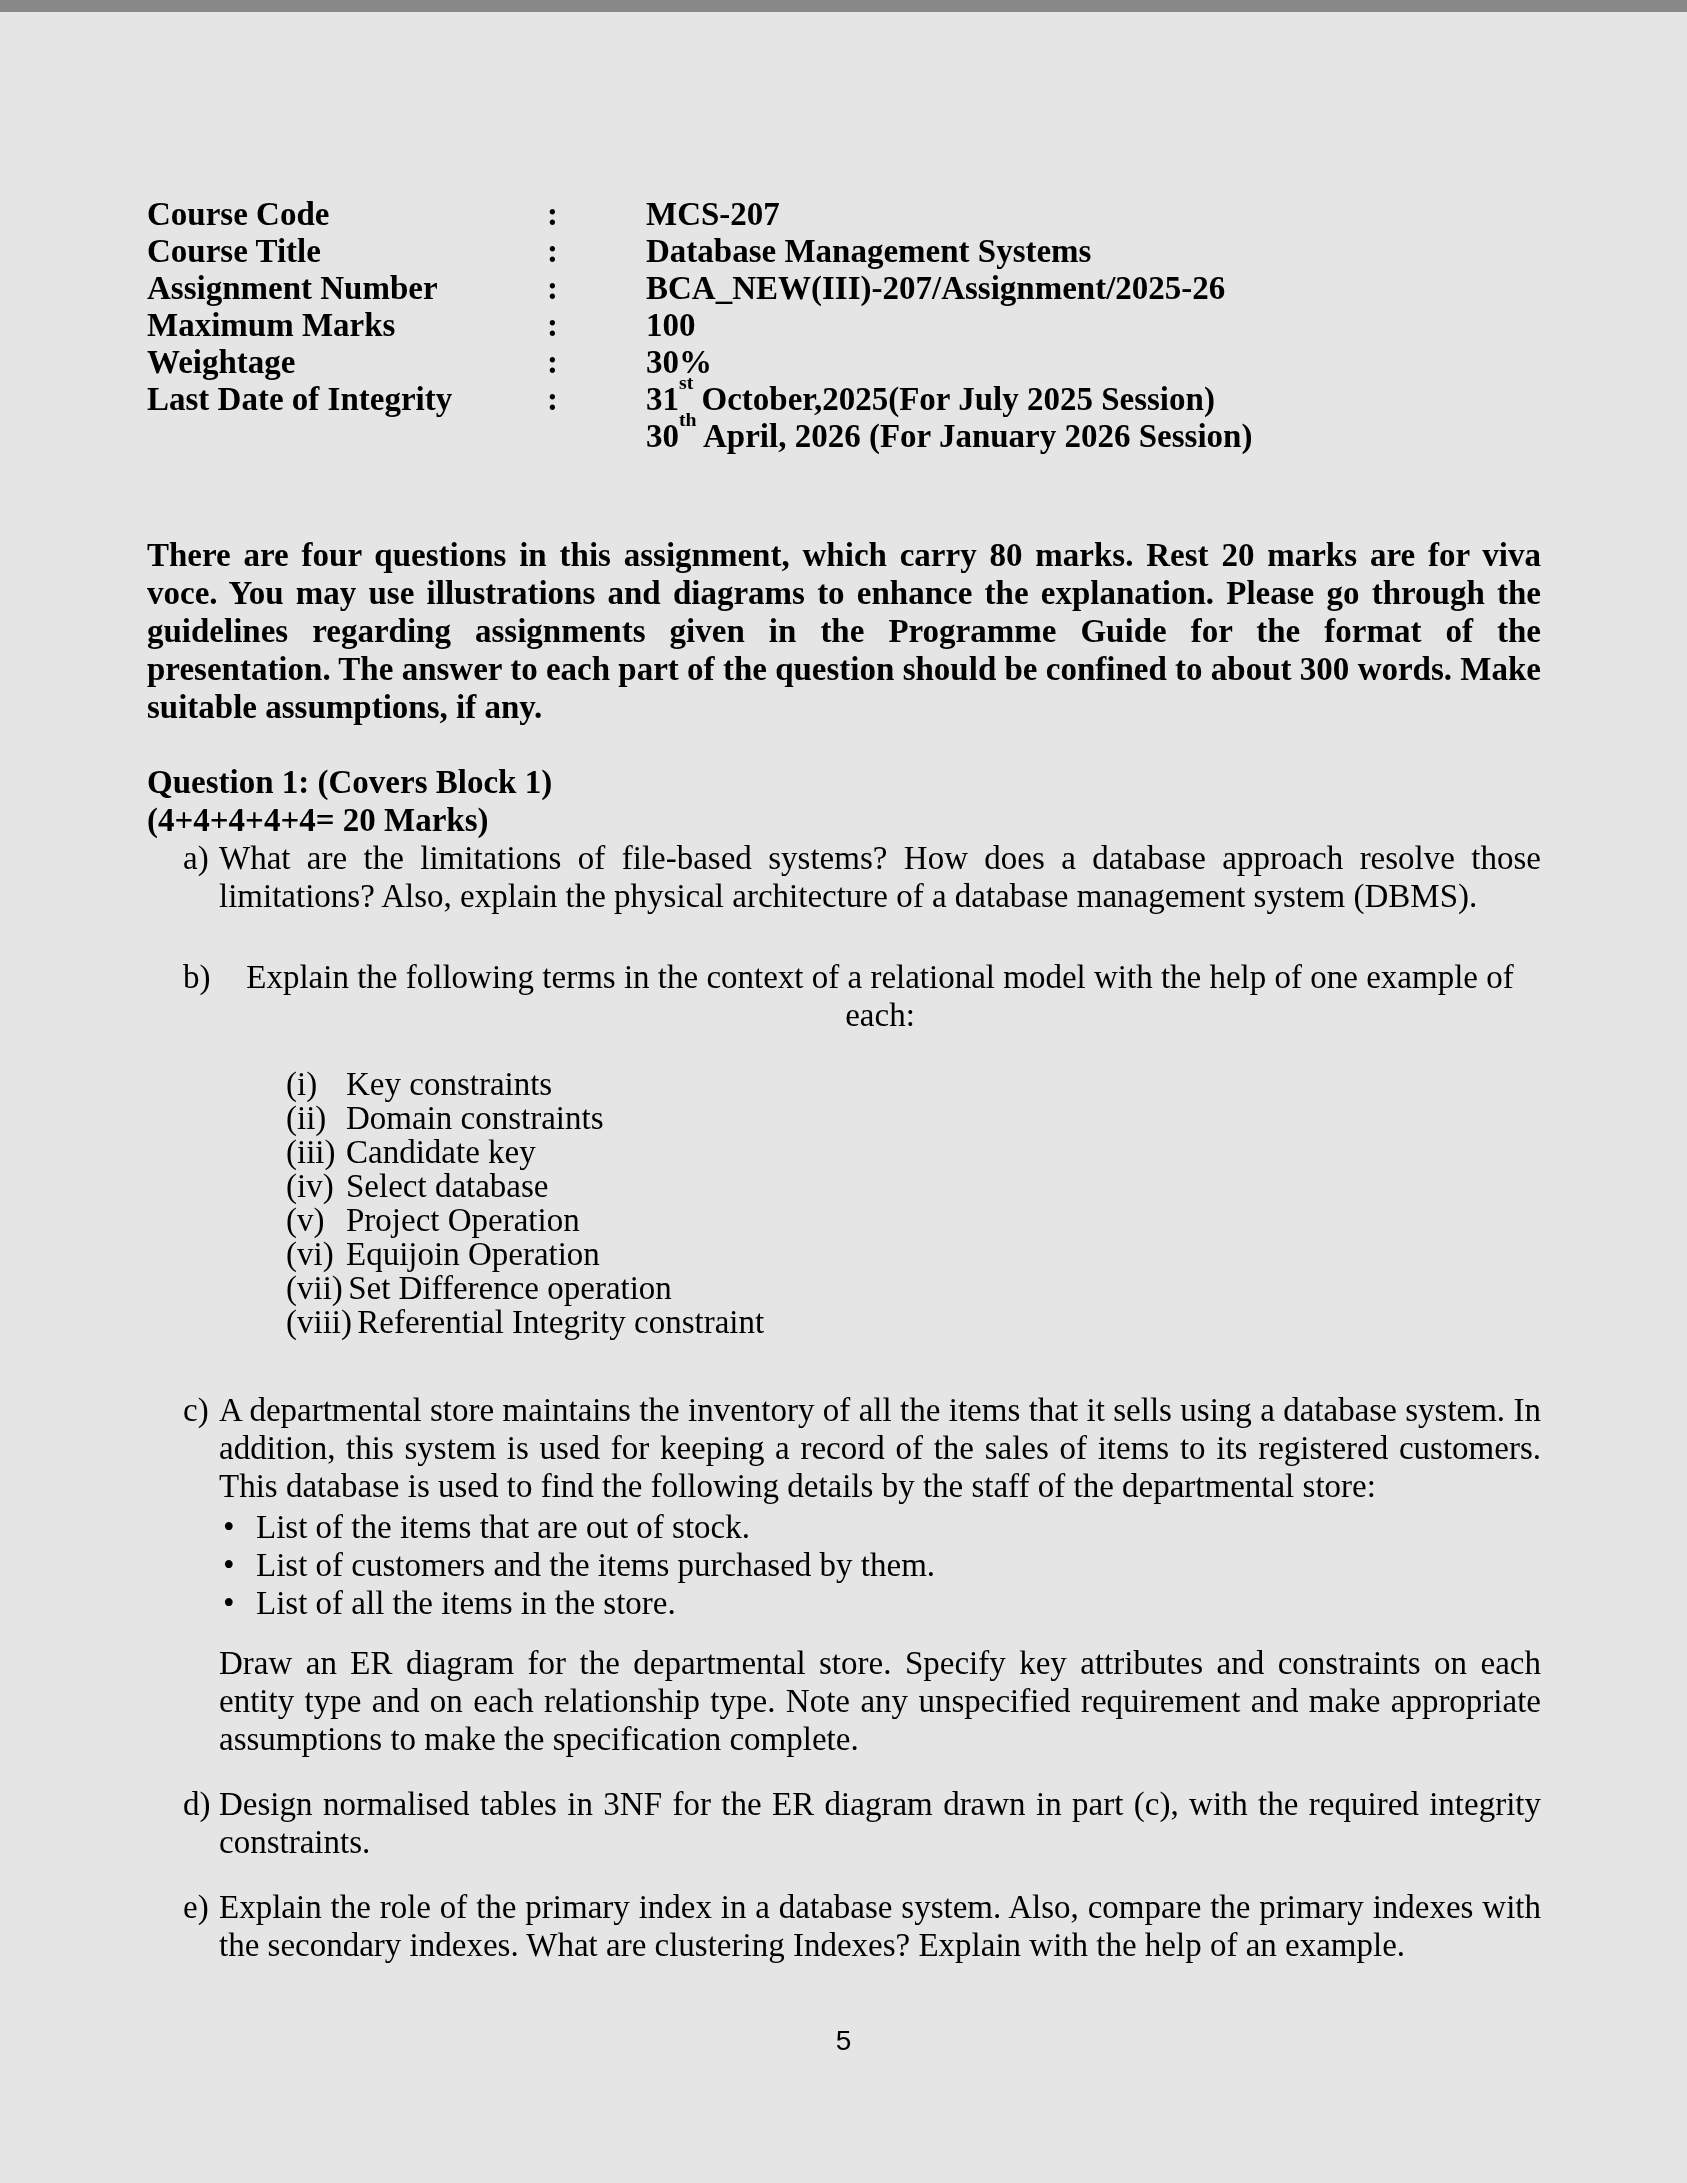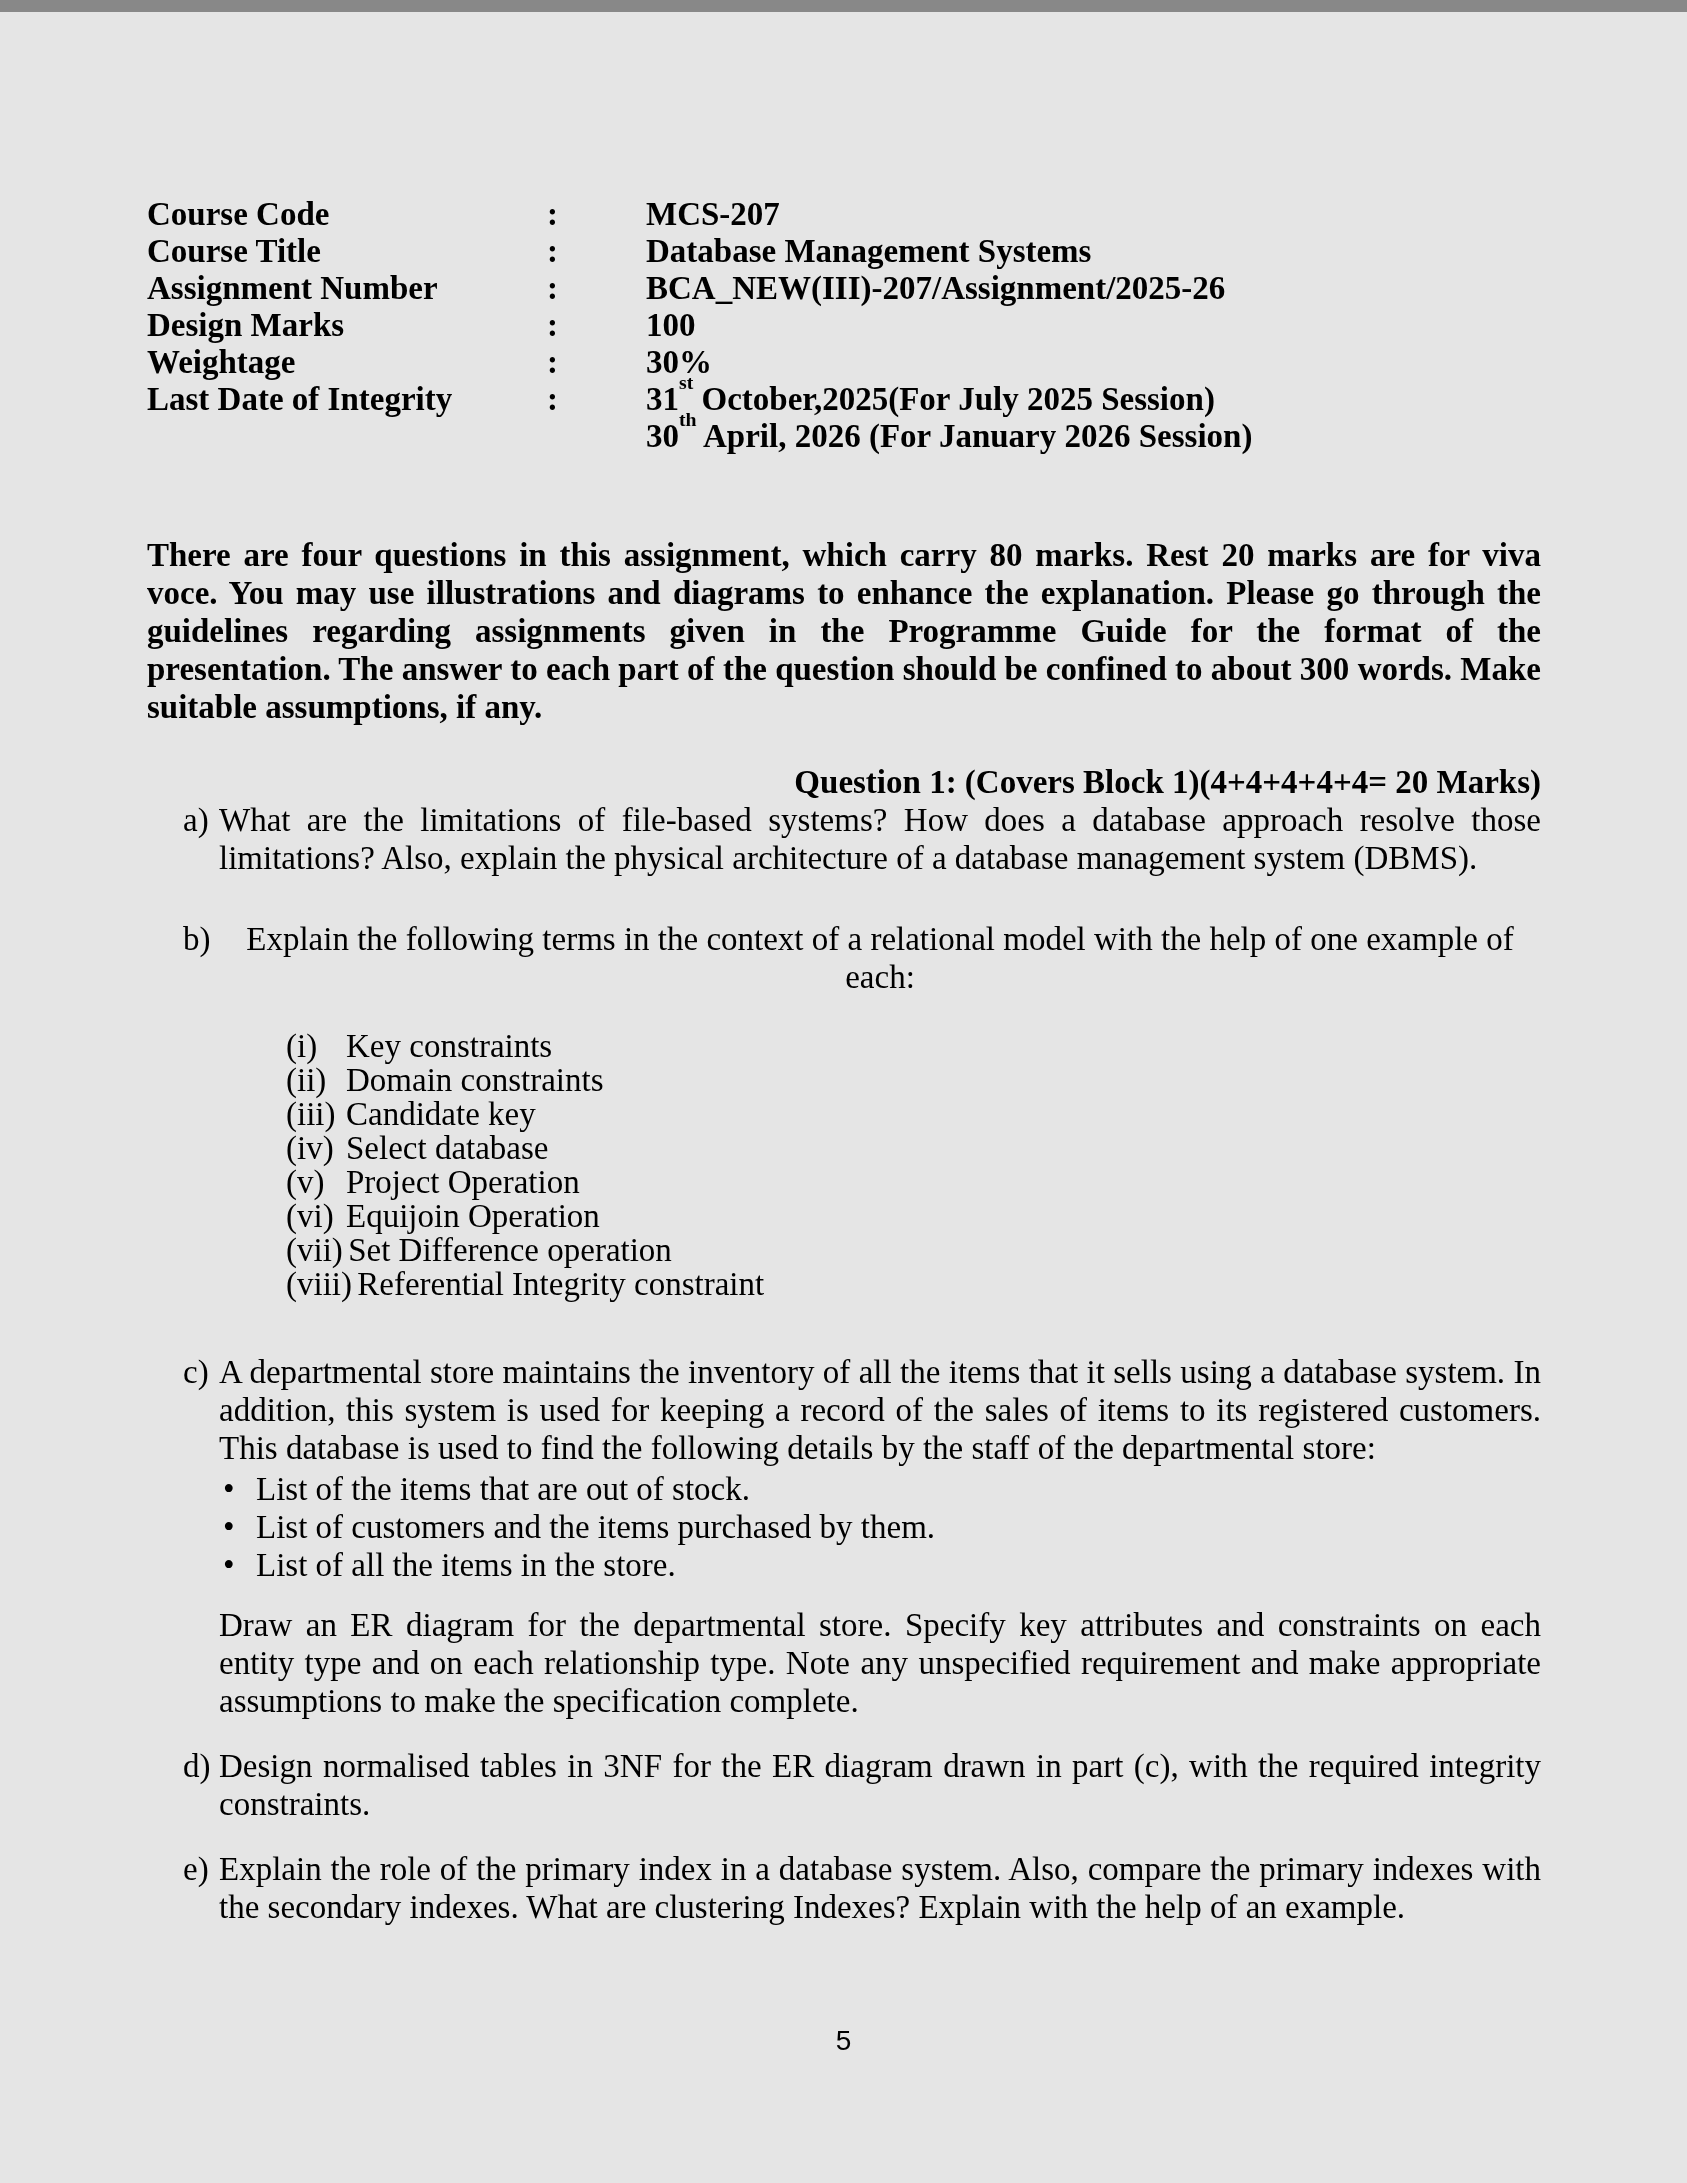--- a/index.html
+++ b/index.html
@@ -36,22 +36,23 @@
   
   .notice {
     margin: 81px 0 0 0;
     font-weight: bold;
     text-align: justify;
   }
   
   .q-head {
     margin-top: 37px;
     display: flex;
-    justify-content: flex-end;
+    justify-content: space-between;
     font-weight: bold;
+    flex-direction: column;
   }
   
   .part { display: flex; align-items: flex-start; }
   .part-label { flex: 0 0 36px; margin-left: 36px; }
   .part-body { flex: 1 1 auto; text-align: justify; }
   .part-a { margin-top: 0; }
   .part-b { margin-top: 43px; }
   .part-c { margin-top: 52px; }
   .part-d { margin-top: 27px; }
   .part-e { margin-top: 27px; }
@@ -94,21 +95,21 @@
       <span class="info-label">Course Title</span>
       <span class="info-colon">:</span>
       <span class="info-value">Database Management Systems</span>
     </div>
     <div class="info-row">
       <span class="info-label">Assignment Number</span>
       <span class="info-colon">:</span>
       <span class="info-value">BCA_NEW(III)-207/Assignment/2025-26</span>
     </div>
     <div class="info-row">
-      <span class="info-label">Design Marks</span>
+      <span class="info-label">Maximum Marks</span>
       <span class="info-colon">:</span>
       <span class="info-value">100</span>
     </div>
     <div class="info-row">
       <span class="info-label">Weightage</span>
       <span class="info-colon">:</span>
       <span class="info-value">30%</span>
     </div>
     <div class="info-row">
       <span class="info-label">Last Date of Integrity</span>

